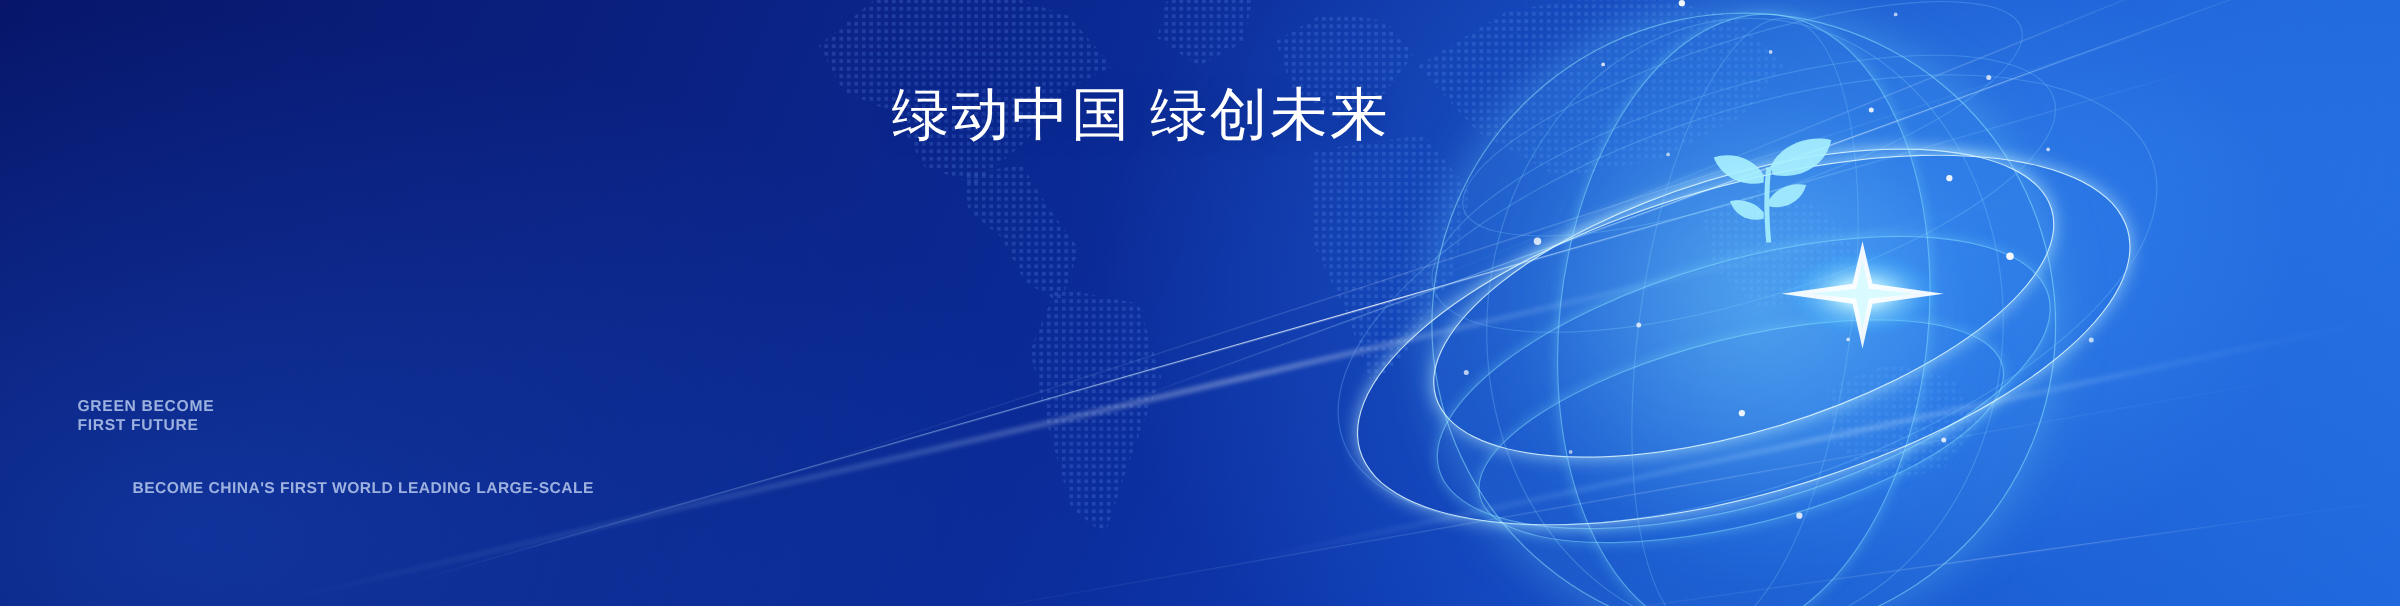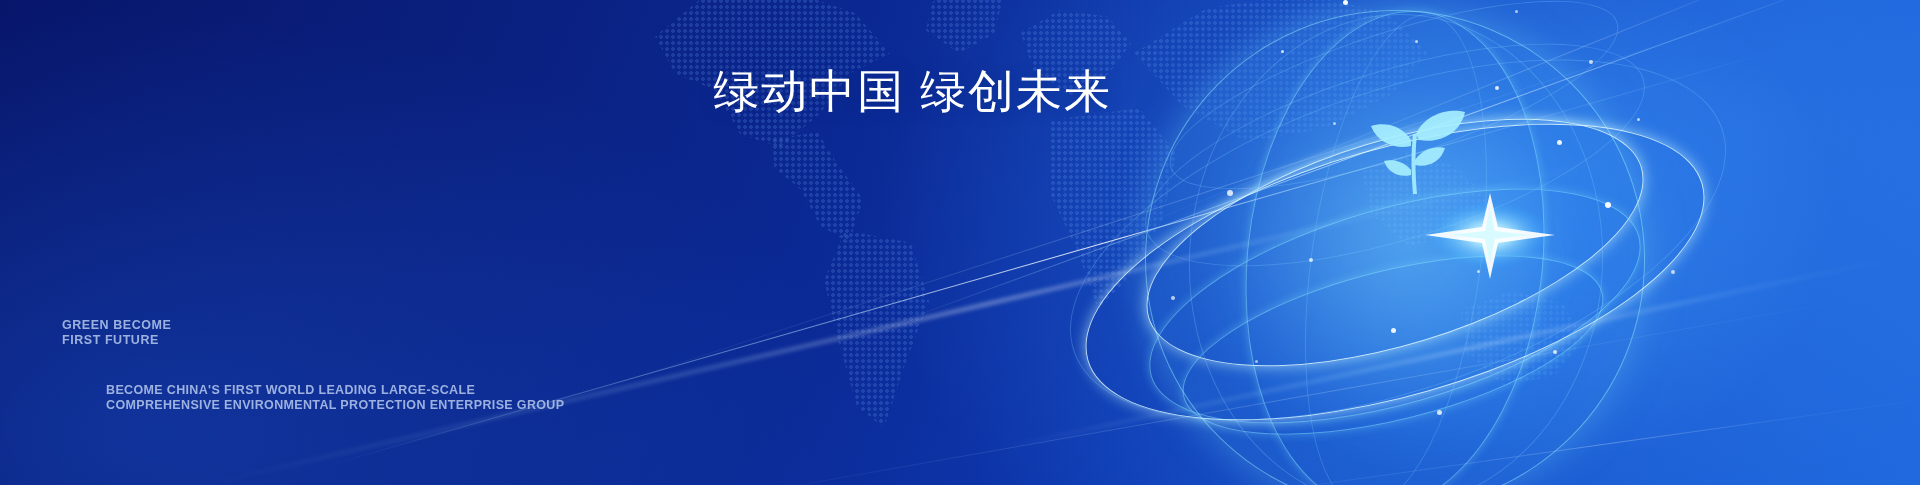--- a/index.html
+++ b/index.html
@@ -206,16 +206,15 @@
     <div class="headline l1">绿动中国  绿创未来</div>
   </div>
 
   <div class="sub">
     <div class="sub-line">GREEN BECOME</div>
     <div class="sub-line">FIRST FUTURE</div>
   </div>
 
   <div class="tagline">
     <div class="tag-line">BECOME CHINA'S FIRST WORLD LEADING LARGE-SCALE</div>
-    <div class="tag-line">COMPREHENSIVE ENVIRONMENTAL PROTECTION ENTERPRISE GROUP</div>
   </div>
 
 </div>
 
 </body></html>

